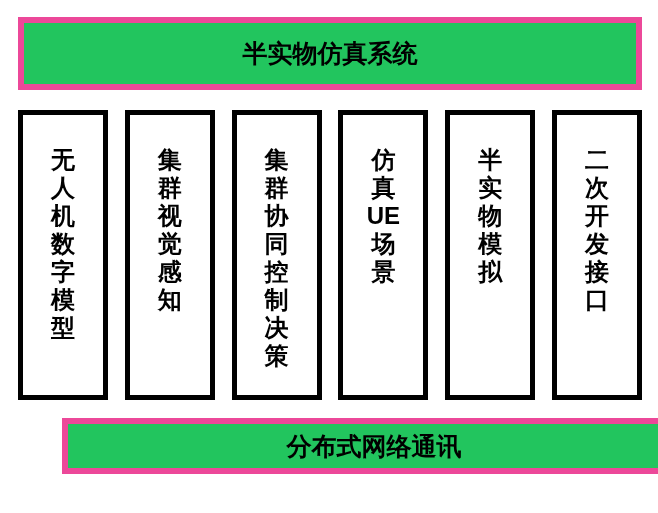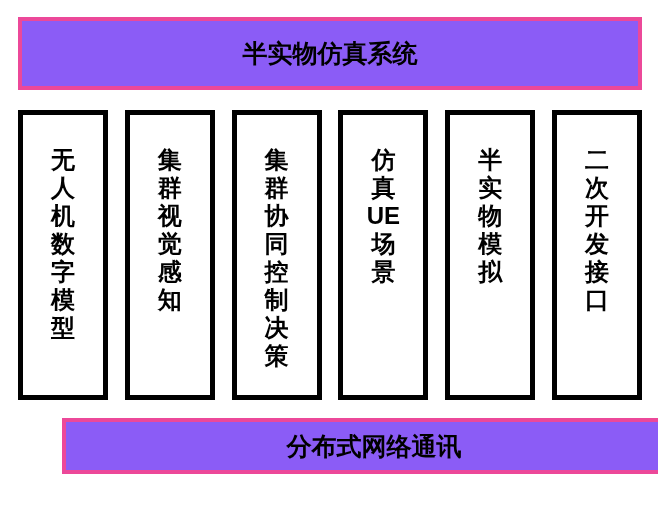--- a/index.html
+++ b/index.html
@@ -12,22 +12,22 @@
     width: 658px;
     height: 513px;
     background: #ffffff;
     font-family: "Liberation Sans", "DejaVu Sans", sans-serif;
     color: #000000;
     overflow: hidden;
   }
   .box {
     position: absolute;
     box-sizing: border-box;
-    border: 4px solid #ec4899;
-    background: #8b5cf6;
+    border: 6px solid #ec4899;
+    background: #22c55e;
   }
   .banner {
     left: 18px;
     width: 624px;
     display: flex;
     align-items: center;
     justify-content: center;
     font-size: 25px;
     font-weight: bold;
     letter-spacing: 0px;

